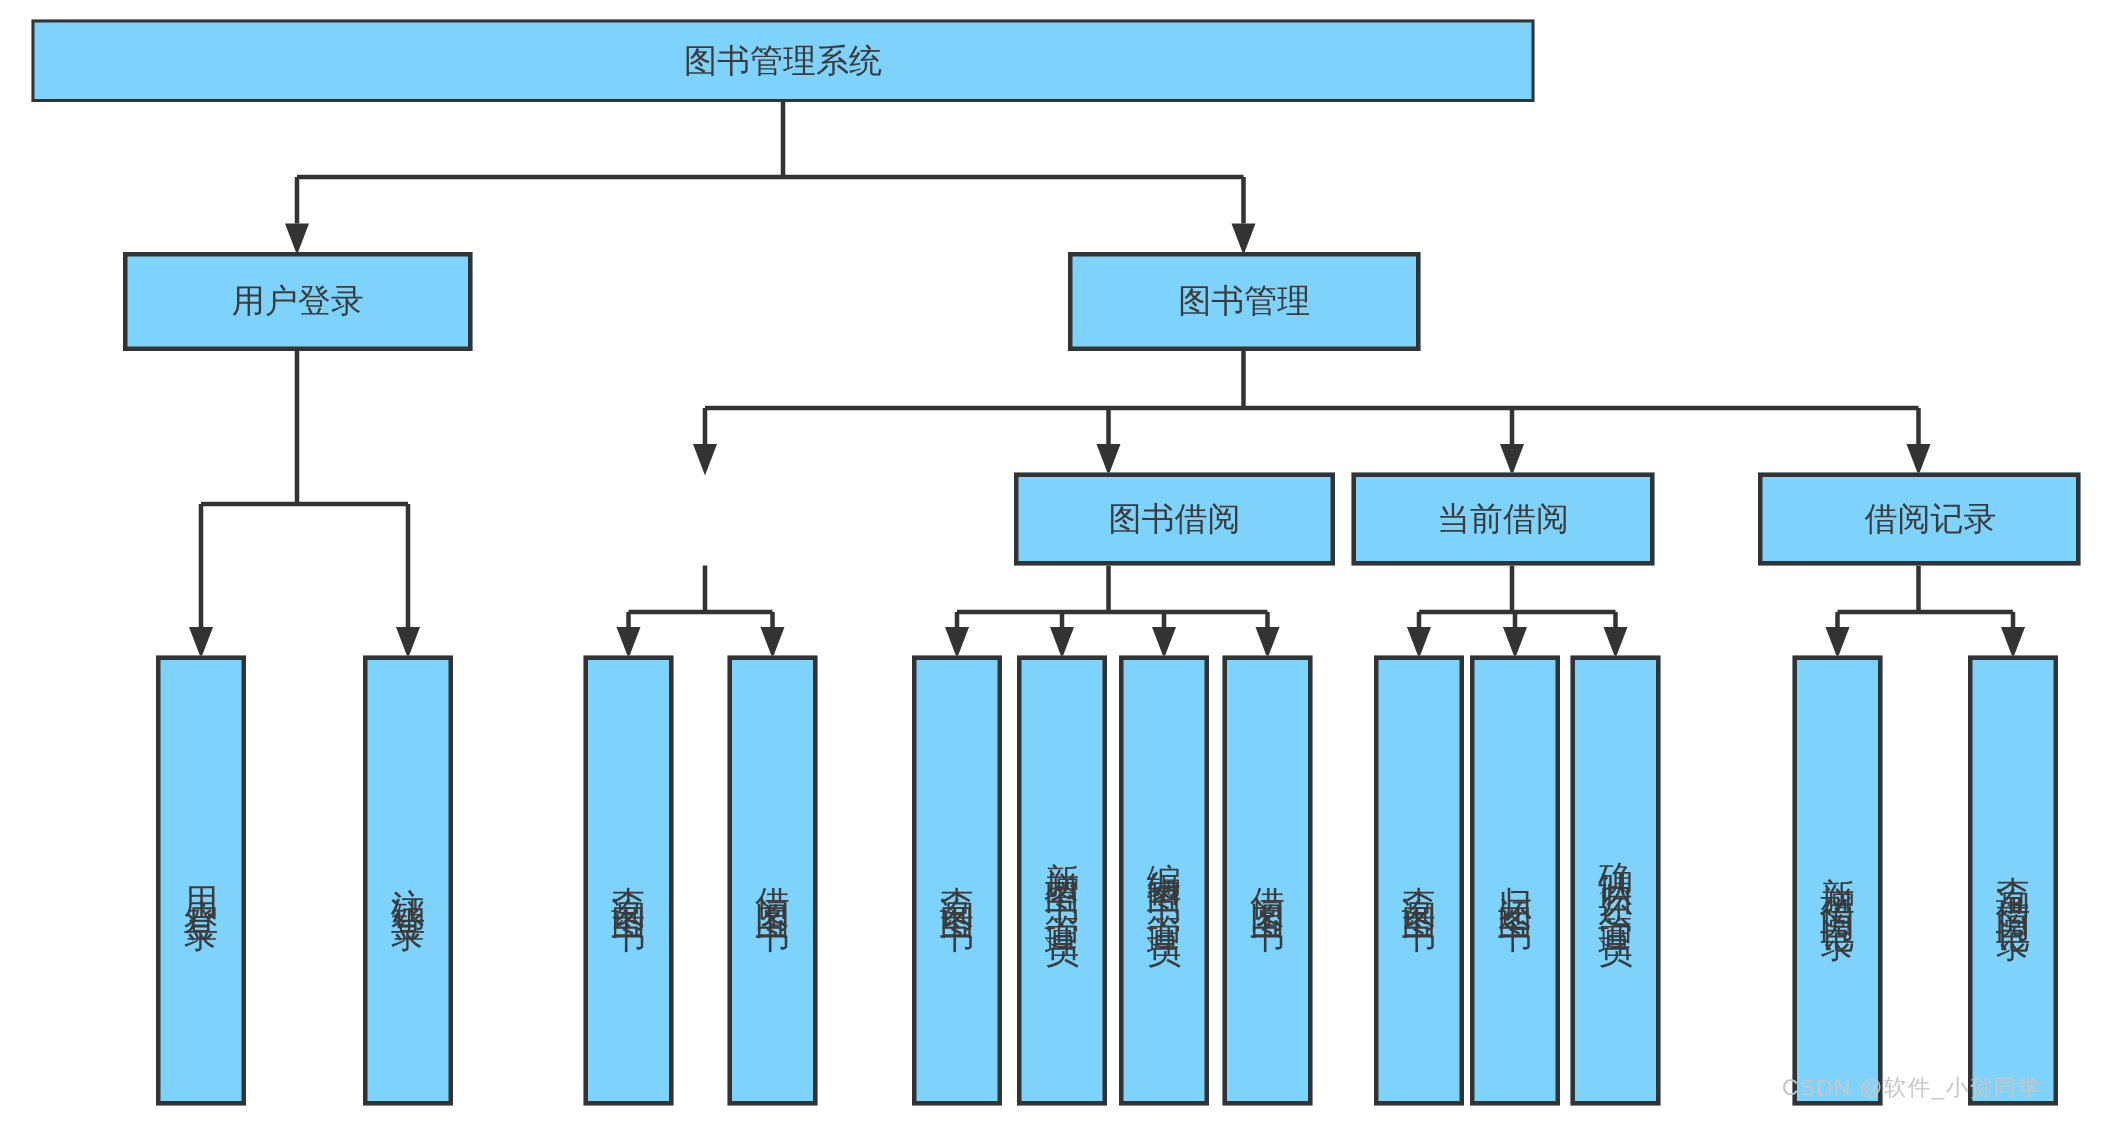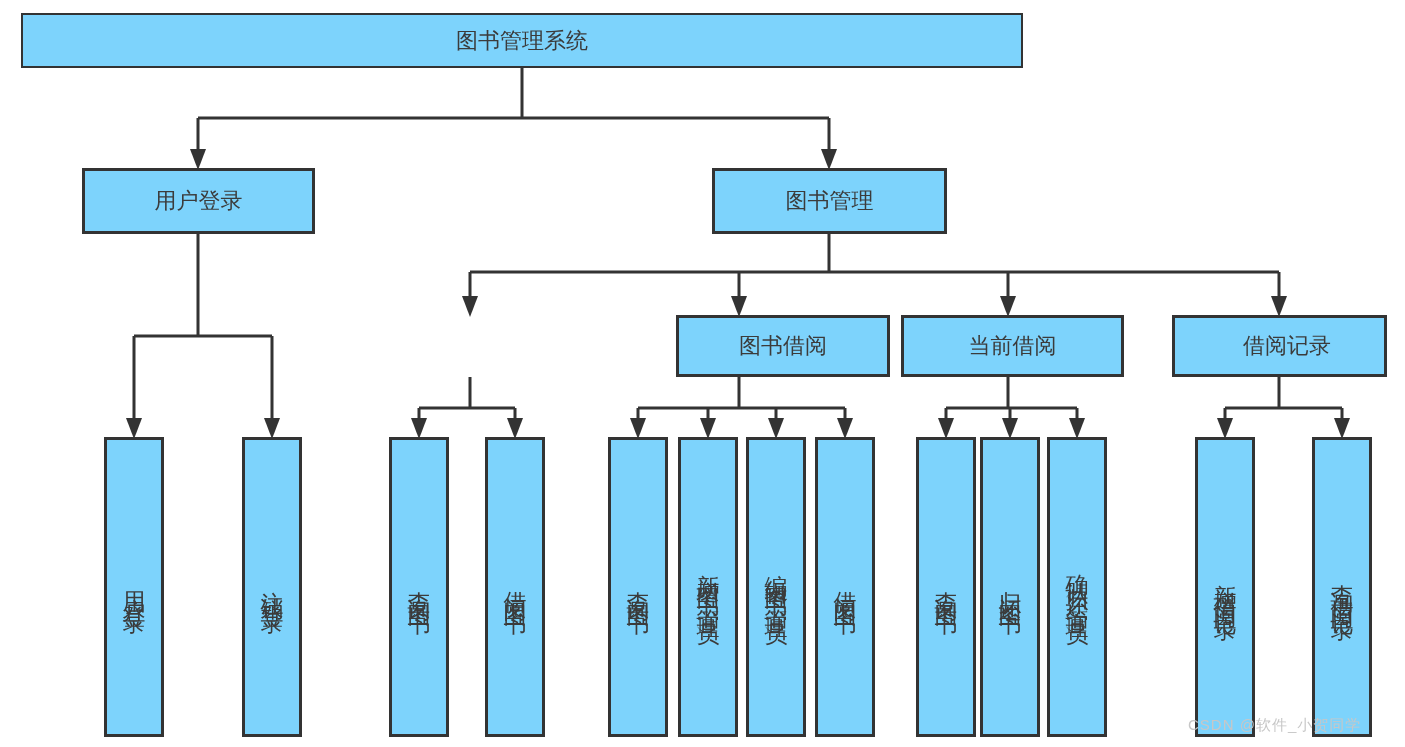--- a/index.html
+++ b/index.html
@@ -103,21 +103,21 @@
       <polygon points="1334,418 1350,418 1342,439"></polygon>
     </g>
   </svg>
 
   <div class="node root" style="left:21px;top:13px;width:1002px;height:55px;">图书管理系统</div>
 
   <div class="node" style="left:82px;top:168px;width:233px;height:66px;">用户登录</div>
   <div class="node" style="left:712px;top:168px;width:235px;height:66px;">图书管理</div>
 
   <div class="node" style="left:632px;top:315px;width:214px;height:62px;margin-left:44px;">图书借阅</div>
-  <div class="node" style="left:901px;top:315px;width:223px;height:62px;">当前借阅</div>
+  <div class="node" style="left:901px;top:315px;width:202px;height:62px;">当前借阅</div>
   <div class="node" style="left:1172px;top:315px;width:215px;height:62px;padding-left:15px;">借阅记录</div>
 
   <div class="node leaf" style="left:104px;top:437px;width:60px;height:300px;">用户登录</div>
   <div class="node leaf" style="left:242px;top:437px;width:60px;height:300px;">注销登录</div>
 
   <div class="node leaf" style="left:389px;top:437px;width:60px;height:300px;">查询图书</div>
   <div class="node leaf" style="left:485px;top:437px;width:60px;height:300px;">借阅图书</div>
 
   <div class="node leaf" style="left:608px;top:437px;width:60px;height:300px;">查询图书</div>
   <div class="node leaf" style="left:678px;top:437px;width:60px;height:300px;">新增图书（管理员）</div>

